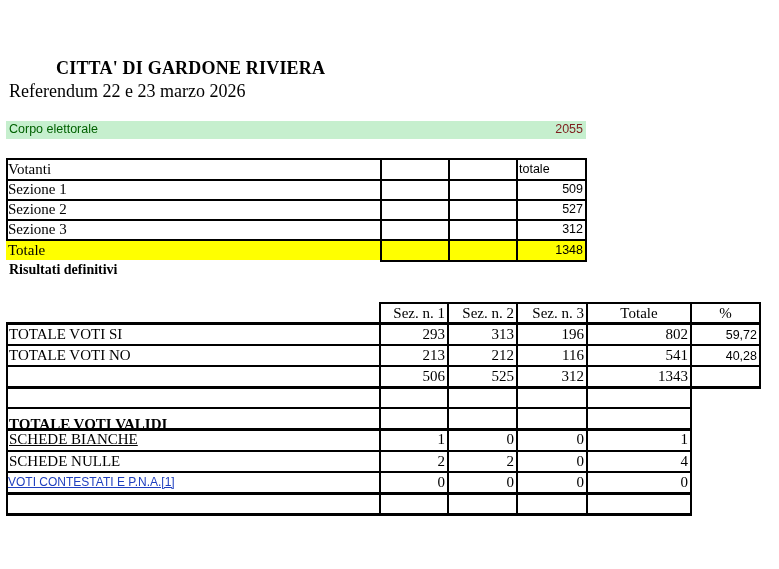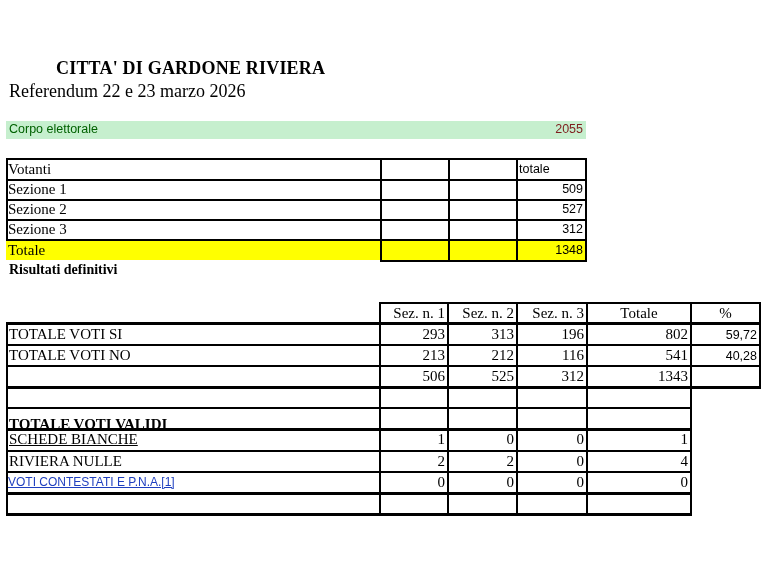--- a/index.html
+++ b/index.html
@@ -121,21 +121,21 @@
 <div class="abs serif15 num" style="left:518px;top:367px;width:66px;">312</div>
 <div class="abs serif15 num" style="left:588px;top:367px;width:100px;">1343</div>
 <div class="abs sans12 num" style="left:692px;top:368px;width:65px;"></div>
 
 <div class="abs serif15 lab" style="left:7px;top:430px;text-decoration:underline;">SCHEDE BIANCHE</div>
 <div class="abs serif15 num" style="left:381px;top:430px;width:64px;">1</div>
 <div class="abs serif15 num" style="left:449px;top:430px;width:65px;">0</div>
 <div class="abs serif15 num" style="left:518px;top:430px;width:66px;">0</div>
 <div class="abs serif15 num" style="left:588px;top:430px;width:100px;">1</div>
 
-<div class="abs serif15 lab" style="left:7px;top:452px;">RIVIERA NULLE</div>
+<div class="abs serif15 lab" style="left:7px;top:452px;">SCHEDE NULLE</div>
 <div class="abs serif15 num" style="left:381px;top:452px;width:64px;">2</div>
 <div class="abs serif15 num" style="left:449px;top:452px;width:65px;">2</div>
 <div class="abs serif15 num" style="left:518px;top:452px;width:66px;">0</div>
 <div class="abs serif15 num" style="left:588px;top:452px;width:100px;">4</div>
 
 <a class="abs link" style="left:8px;top:475px;" href="#">VOTI CONTESTATI E P.N.A.[1]</a>
 <div class="abs serif15 num" style="left:381px;top:473px;width:64px;">0</div>
 <div class="abs serif15 num" style="left:449px;top:473px;width:65px;">0</div>
 <div class="abs serif15 num" style="left:518px;top:473px;width:66px;">0</div>
 <div class="abs serif15 num" style="left:588px;top:473px;width:100px;">0</div>

